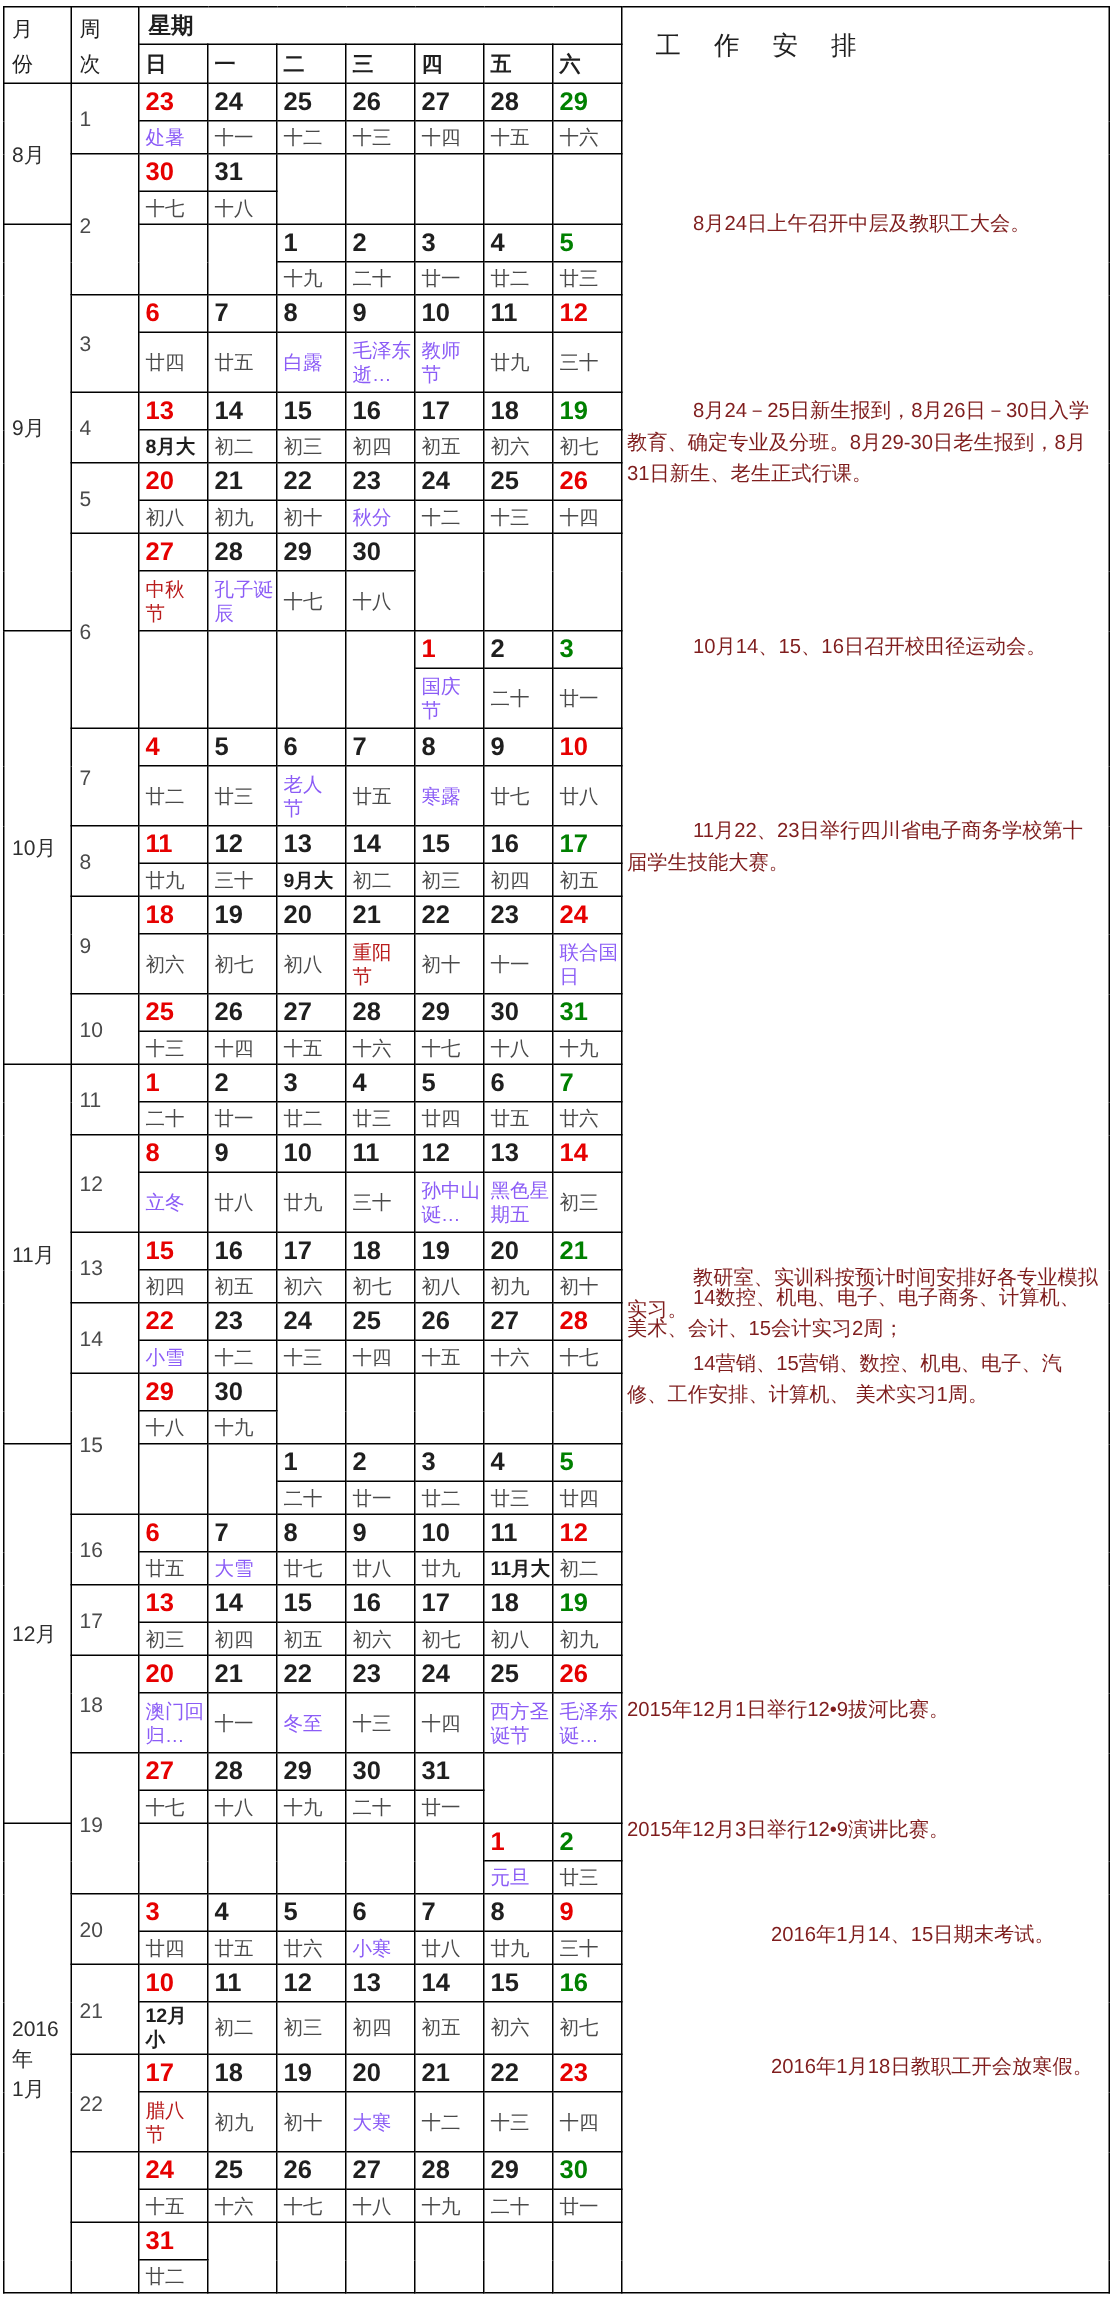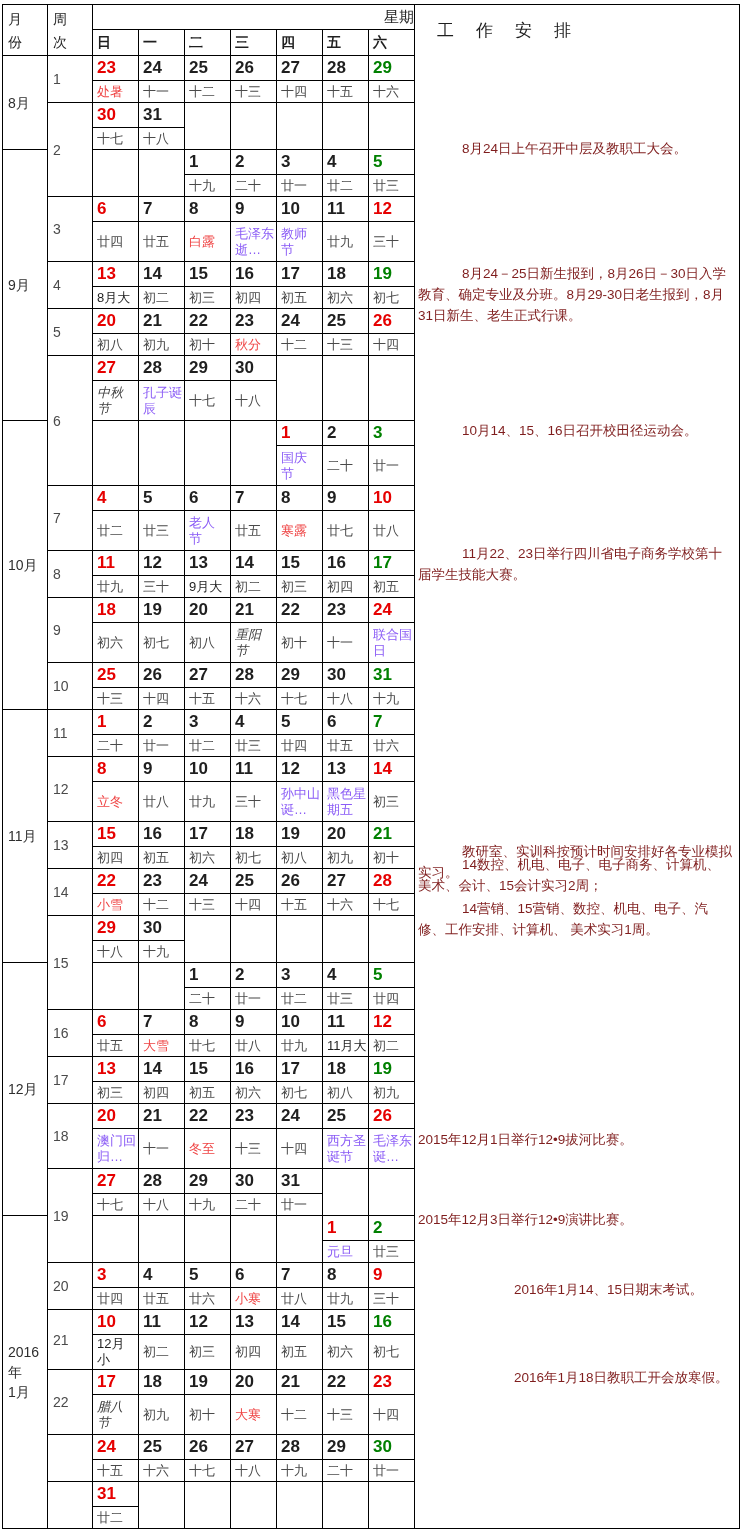--- a/index.html
+++ b/index.html
@@ -3,45 +3,45 @@
 <meta charset="utf-8">
 <style>
   html,body{margin:0;padding:0;background:#ffffff;}
   body{font-family:"Liberation Sans","DejaVu Sans",sans-serif;color:#1f1f1f;}
   .page{width:740px;height:1538px;position:relative;background:#fff;}
   table.cal{border-collapse:collapse;table-layout:fixed;position:absolute;left:2px;top:4px;width:735px;}
   table.cal td,table.cal th{border:1px solid #000;margin:0;overflow:hidden;}
   
   th.h-corner{font-weight:400;font-size:14px;text-align:left;vertical-align:top;
               padding:3px 2px 0 5px;white-space:pre-line;line-height:23px;}
-  th.h-week-label{font-weight:400;font-size:15px;text-align:right;vertical-align:top;padding:3px 0 0 6px;}
+  th.h-week-label{font-weight:700;font-size:15px;text-align:left;vertical-align:top;padding:3px 0 0 6px;}
   th.h-day{font-weight:700;font-size:14px;text-align:left;vertical-align:middle;padding:0 0 0 4px;}
   
   td.month-cell{font-size:14px;color:#2e2e2e;text-align:left;vertical-align:middle;
                 padding:0 0 0 5px;white-space:pre-line;line-height:20px;}
   td.week-cell{font-size:14px;color:#4a4a4a;text-align:left;vertical-align:middle;padding:0 0 0 5px;}
   
   tr.r-date{height:25px;}
   tr.r-lunar{height:22px;}
   tr.r-lunar.tall{height:40px;}
   td.date-cell{font-weight:700;font-size:17px;line-height:1.1;text-align:left;
                vertical-align:middle;padding:0 0 0 4px;}
   td.lunar-cell{font-size:13px;line-height:16px;text-align:left;vertical-align:middle;
                 padding:1px 1px 1px 4px;white-space:pre-line;}
   td.empty-cell{background:#fff;}
   
   .d-r{color:#e60000;}
   .d-g{color:#008000;}
   .d-b{color:#1f1f1f;}
   
   .l-g{color:#4a4a4a;}
-  .l-term{color:#ef4444;}
+  .l-term{color:#8b5cf6;}
   .l-fb{color:#8b5cf6;}
-  .l-fr{color:#404040;font-style:italic;}
-  .l-mb{color:#1f1f1f;font-weight:400;font-size:12.5px;}
+  .l-fr{color:#b91c1c;}
+  .l-mb{color:#1f1f1f;font-weight:700;font-size:12.5px;}
   
   td.right-col{vertical-align:top;padding:0;}
   .notes-wrap{position:relative;height:1502px;width:100%;}
   .panel-title{position:absolute;top:14px;left:0;right:0;text-align:left;
                font-size:17px;letter-spacing:22px;text-indent:22px;color:#1f1f1f;}
   .note{position:absolute;left:3px;right:5px;font-size:13.5px;line-height:21px;color:#7f1d1d;text-align:left;}
 </style>
 </head>
 <body>
 

